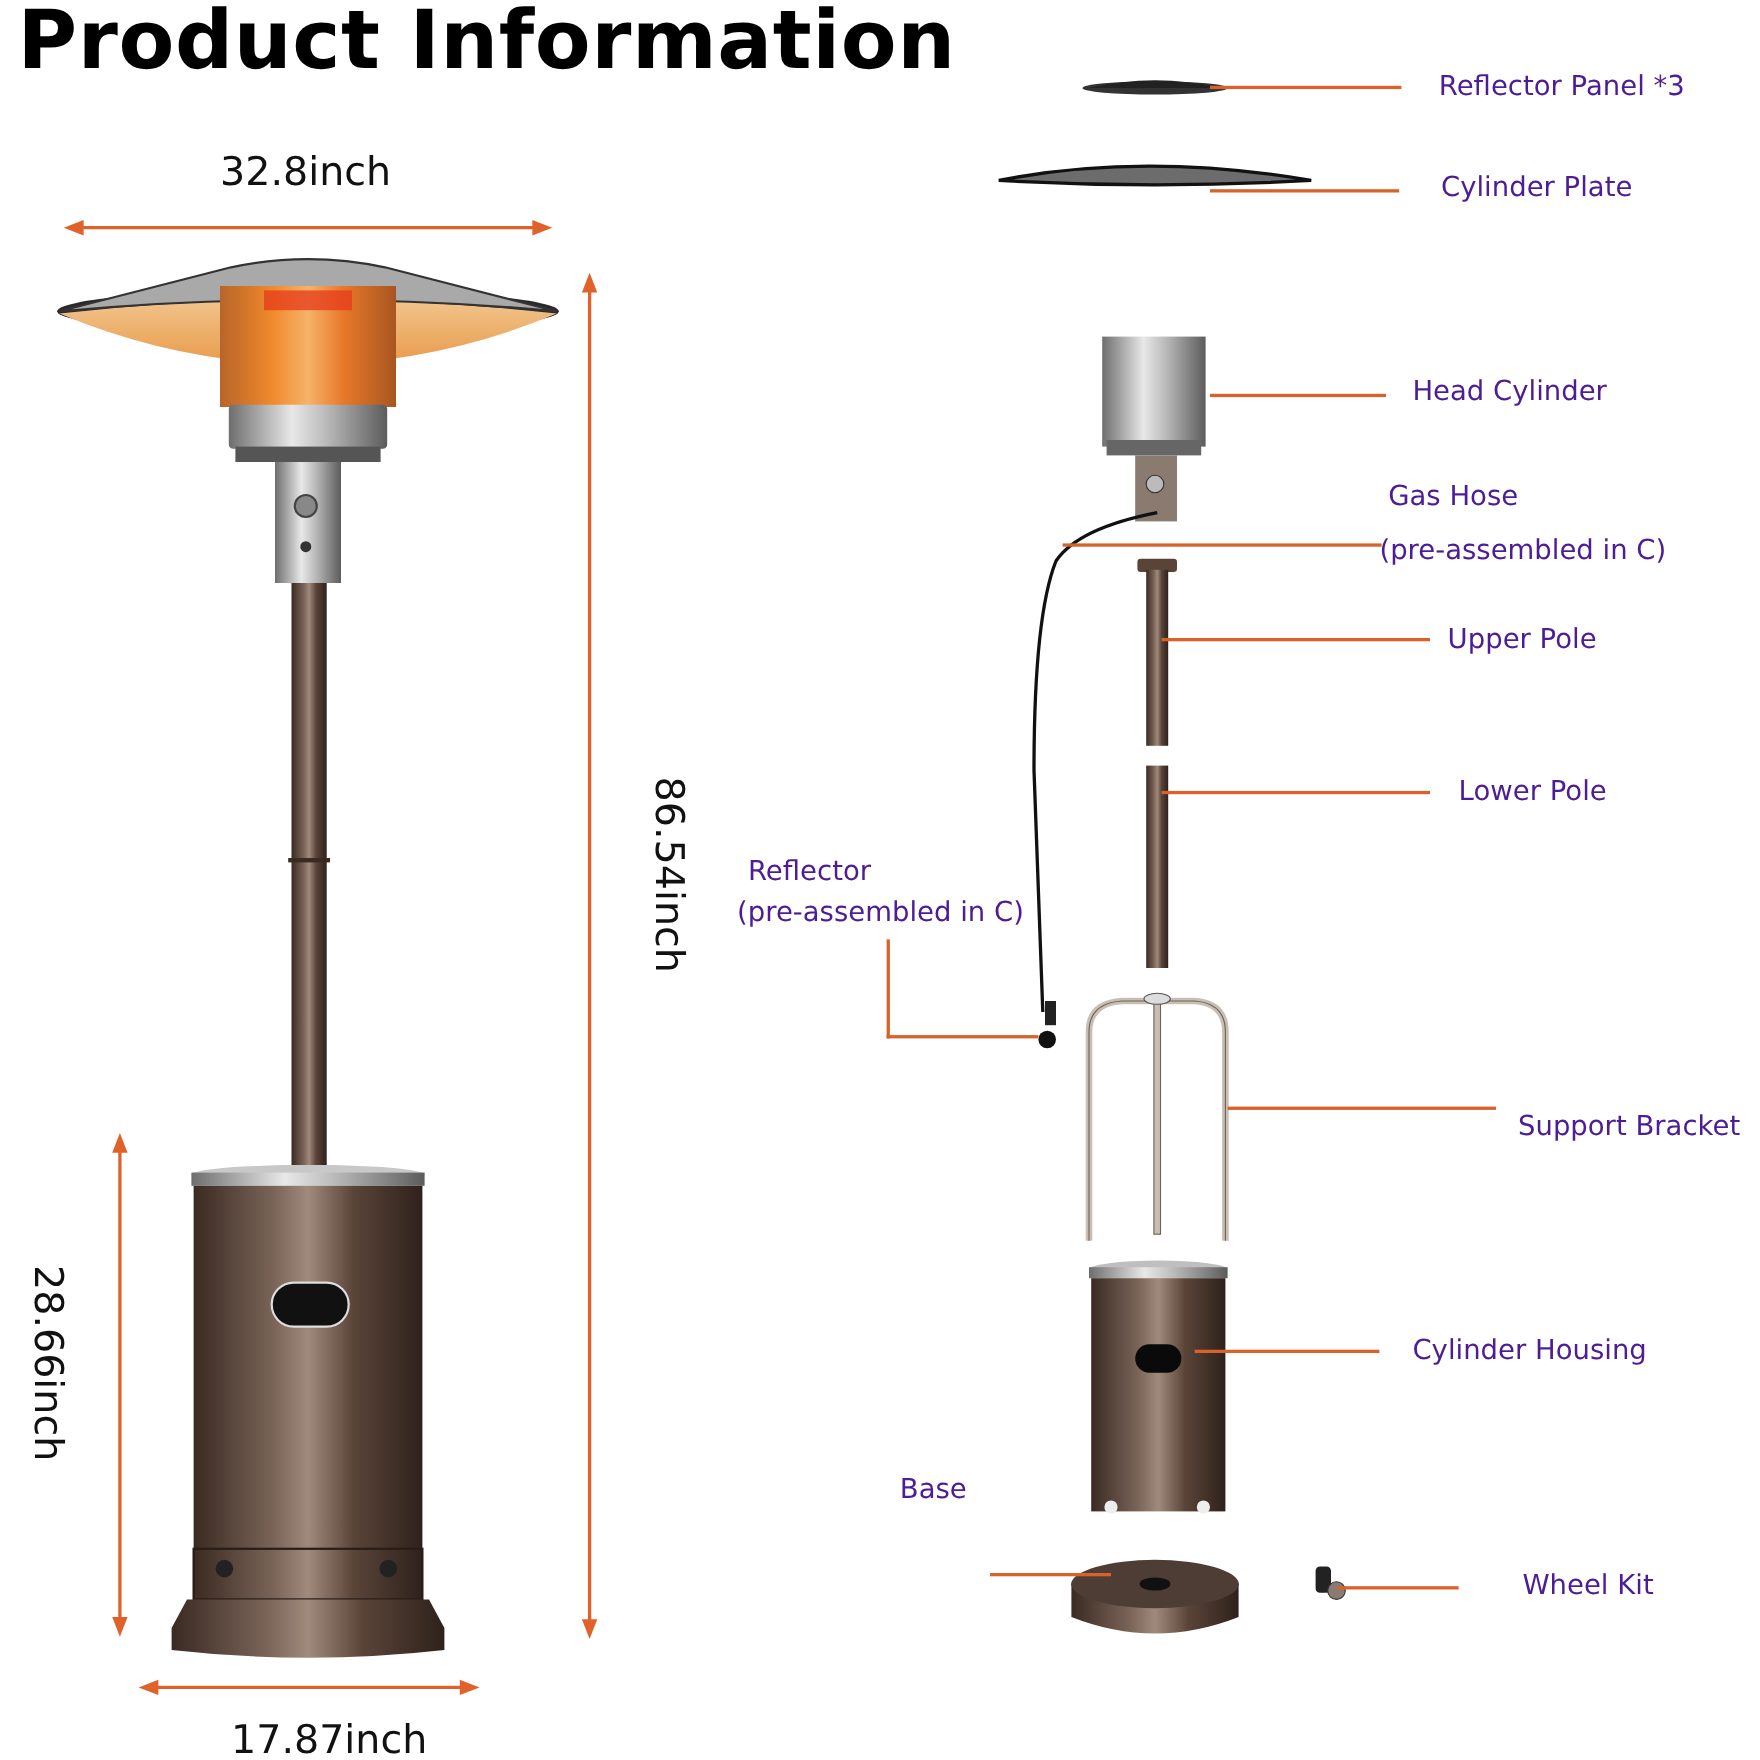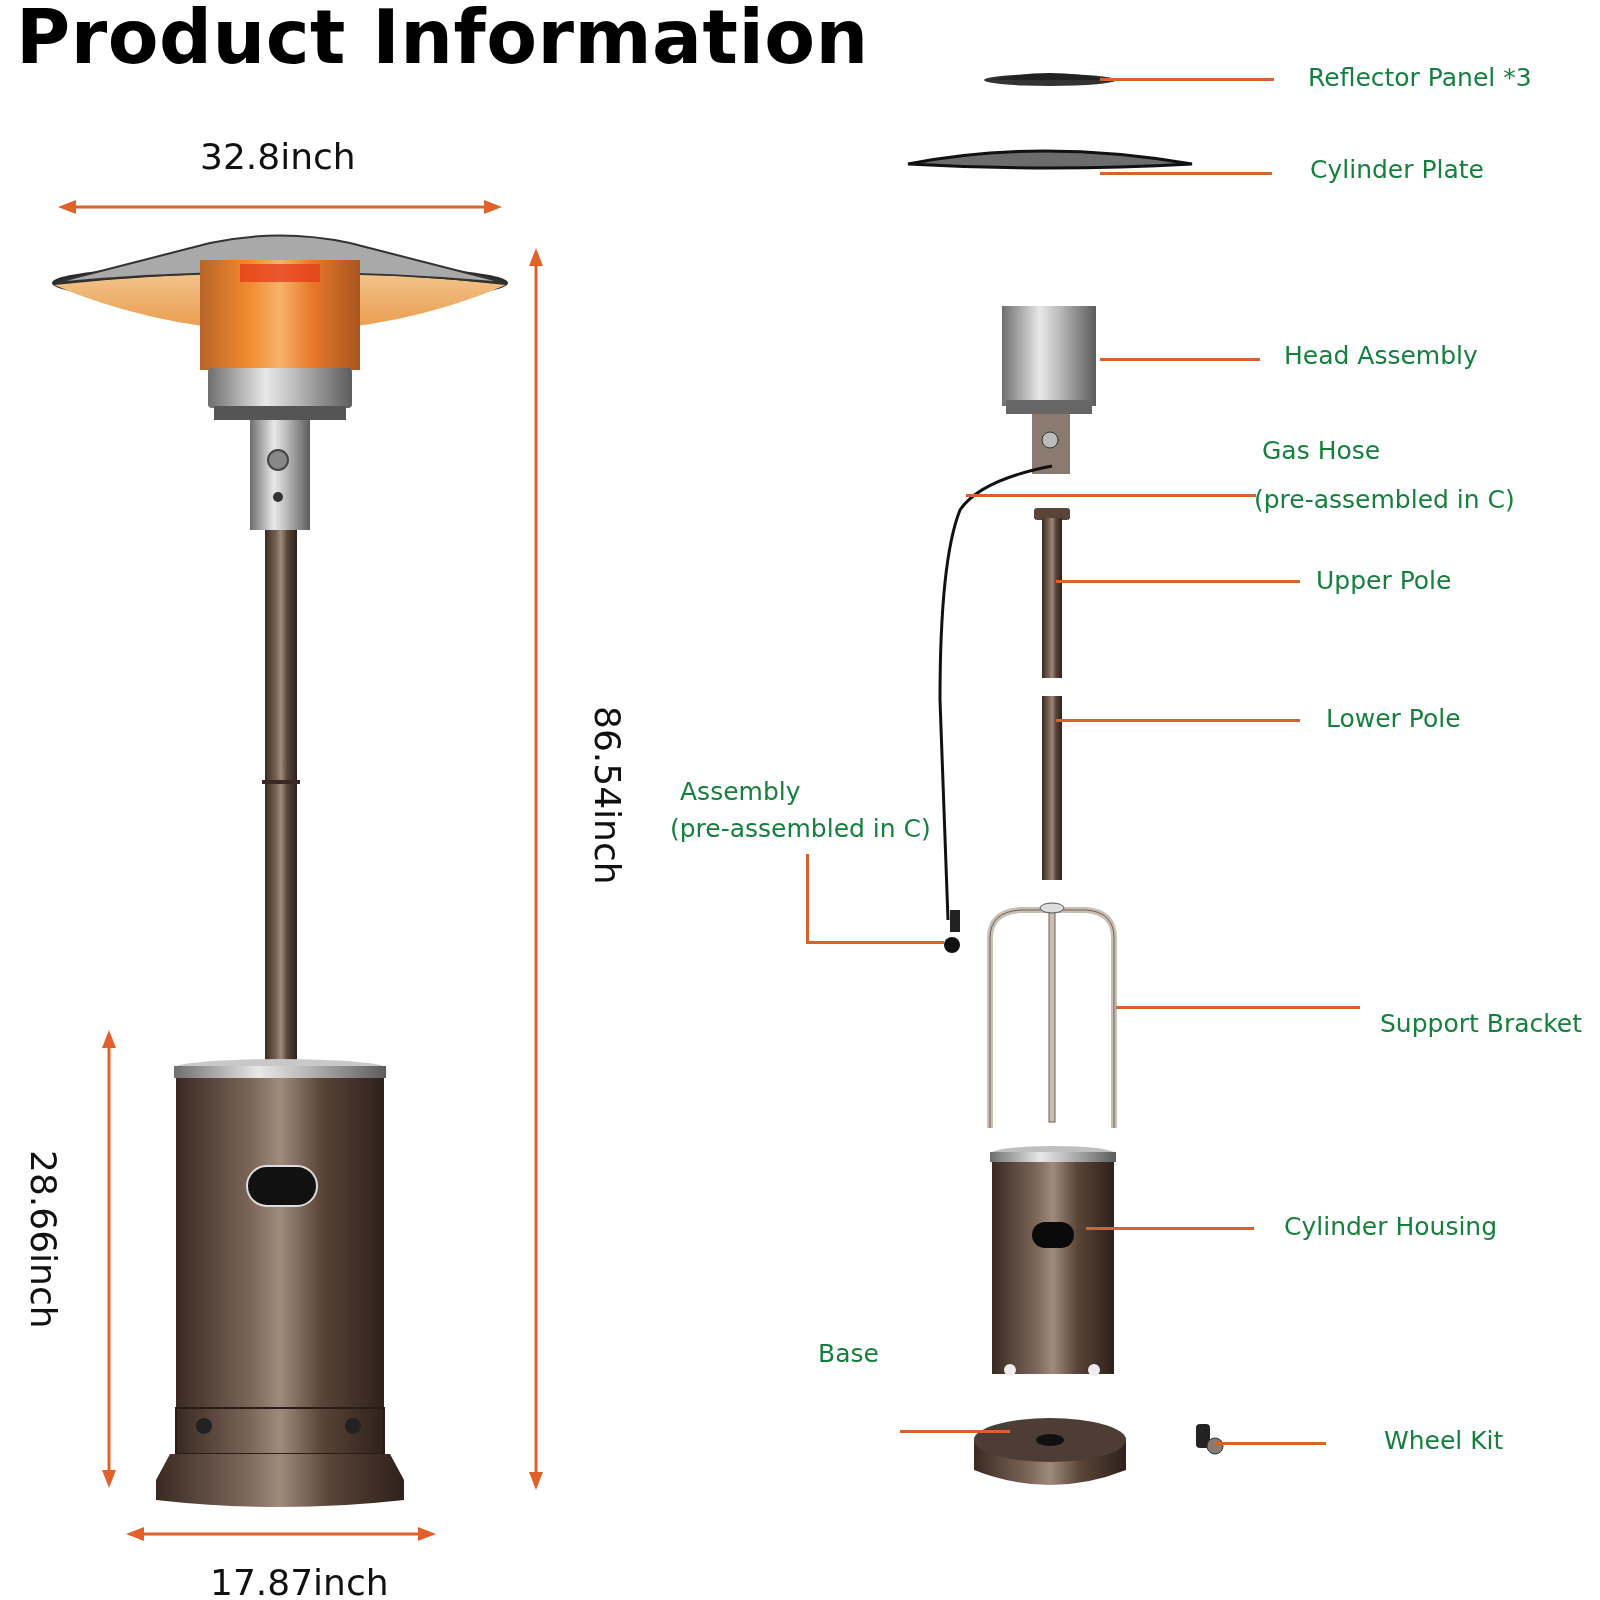--- a/index.html
+++ b/index.html
@@ -1,21 +1,21 @@
 <!DOCTYPE html>
 <html><head>
 <meta charset="utf-8">
 <style>
   html, body { margin: 0; padding: 0; background: #ffffff; }
   body { width: 1600px; height: 1600px; position: relative; overflow: hidden; font-family: "Liberation Sans", "DejaVu Sans", sans-serif; color: #111; }
   .abs { position: absolute; }
   .title { left: 16px; top: -6px; font-size: 74px; font-weight: 800; letter-spacing: 0.5px; color: #000; font-family: "DejaVu Sans", sans-serif; white-space: nowrap; }
   .dim { font-size: 36px; color: #111; white-space: nowrap; font-family: "DejaVu Sans", sans-serif; }
   .dim-v { transform-origin: left top; transform: rotate(90deg); }
-  .lbl { font-size: 25px; color: #15803d; white-space: nowrap; font-family: "DejaVu Sans", sans-serif; }
+  .lbl { font-size: 25px; color: #4c1d95; white-space: nowrap; font-family: "DejaVu Sans", sans-serif; }
   .lbl-c { text-align: left; }
   .leader { background: #d9622b; height: 3px; }
   .leader-v { background: #d9622b; width: 3px; }
   svg { position: absolute; overflow: visible; }
 </style>
 </head>
 <body>
 
 <div class="abs title">Product Information</div>
 
@@ -160,24 +160,24 @@
   <div class="abs leader" style="left:1056px; top:719px; width:244px;"></div>
   <div class="abs leader-v" style="left:806px; top:854px; height:90px;"></div>
   <div class="abs leader" style="left:806px; top:941px; width:138px;"></div>
   <div class="abs leader" style="left:1116px; top:1006px; width:244px;"></div>
   <div class="abs leader" style="left:1086px; top:1227px; width:168px;"></div>
   <div class="abs leader" style="left:900px; top:1430px; width:110px;"></div>
   <div class="abs leader" style="left:1216px; top:1442px; width:110px;"></div>
 
   <div class="abs lbl" style="left:1308px; top:63px;">Reflector Panel *3</div>
   <div class="abs lbl" style="left:1310px; top:155px;">Cylinder Plate</div>
-  <div class="abs lbl" style="left:1284px; top:341px;">Head Assembly</div>
+  <div class="abs lbl" style="left:1284px; top:341px;">Head Cylinder</div>
   <div class="abs lbl lbl-c" style="left:1262px; top:436px; width:250px;">Gas Hose</div>
   <div class="abs lbl lbl-c" style="left:1254px; top:485px; width:264px;">(pre-assembled in C)</div>
   <div class="abs lbl" style="left:1316px; top:566px; width:200px;">Upper Pole</div>
   <div class="abs lbl" style="left:1326px; top:704px; width:200px;">Lower Pole</div>
-  <div class="abs lbl lbl-c" style="left:680px; top:777px; width:260px;">Assembly</div>
+  <div class="abs lbl lbl-c" style="left:680px; top:777px; width:260px;">Reflector</div>
   <div class="abs lbl lbl-c" style="left:670px; top:814px; width:270px;">(pre-assembled in C)</div>
   <div class="abs lbl" style="left:1380px; top:990px;margin-top:19px;">Support Bracket</div>
   <div class="abs lbl" style="left:1284px; top:1212px;">Cylinder Housing</div>
   <div class="abs lbl" style="left:818px; top:1339px;">Base</div>
   <div class="abs lbl" style="left:1352px; top:1426px;margin-left:32px;">Wheel Kit</div>
 </div>
 
 </body></html>

